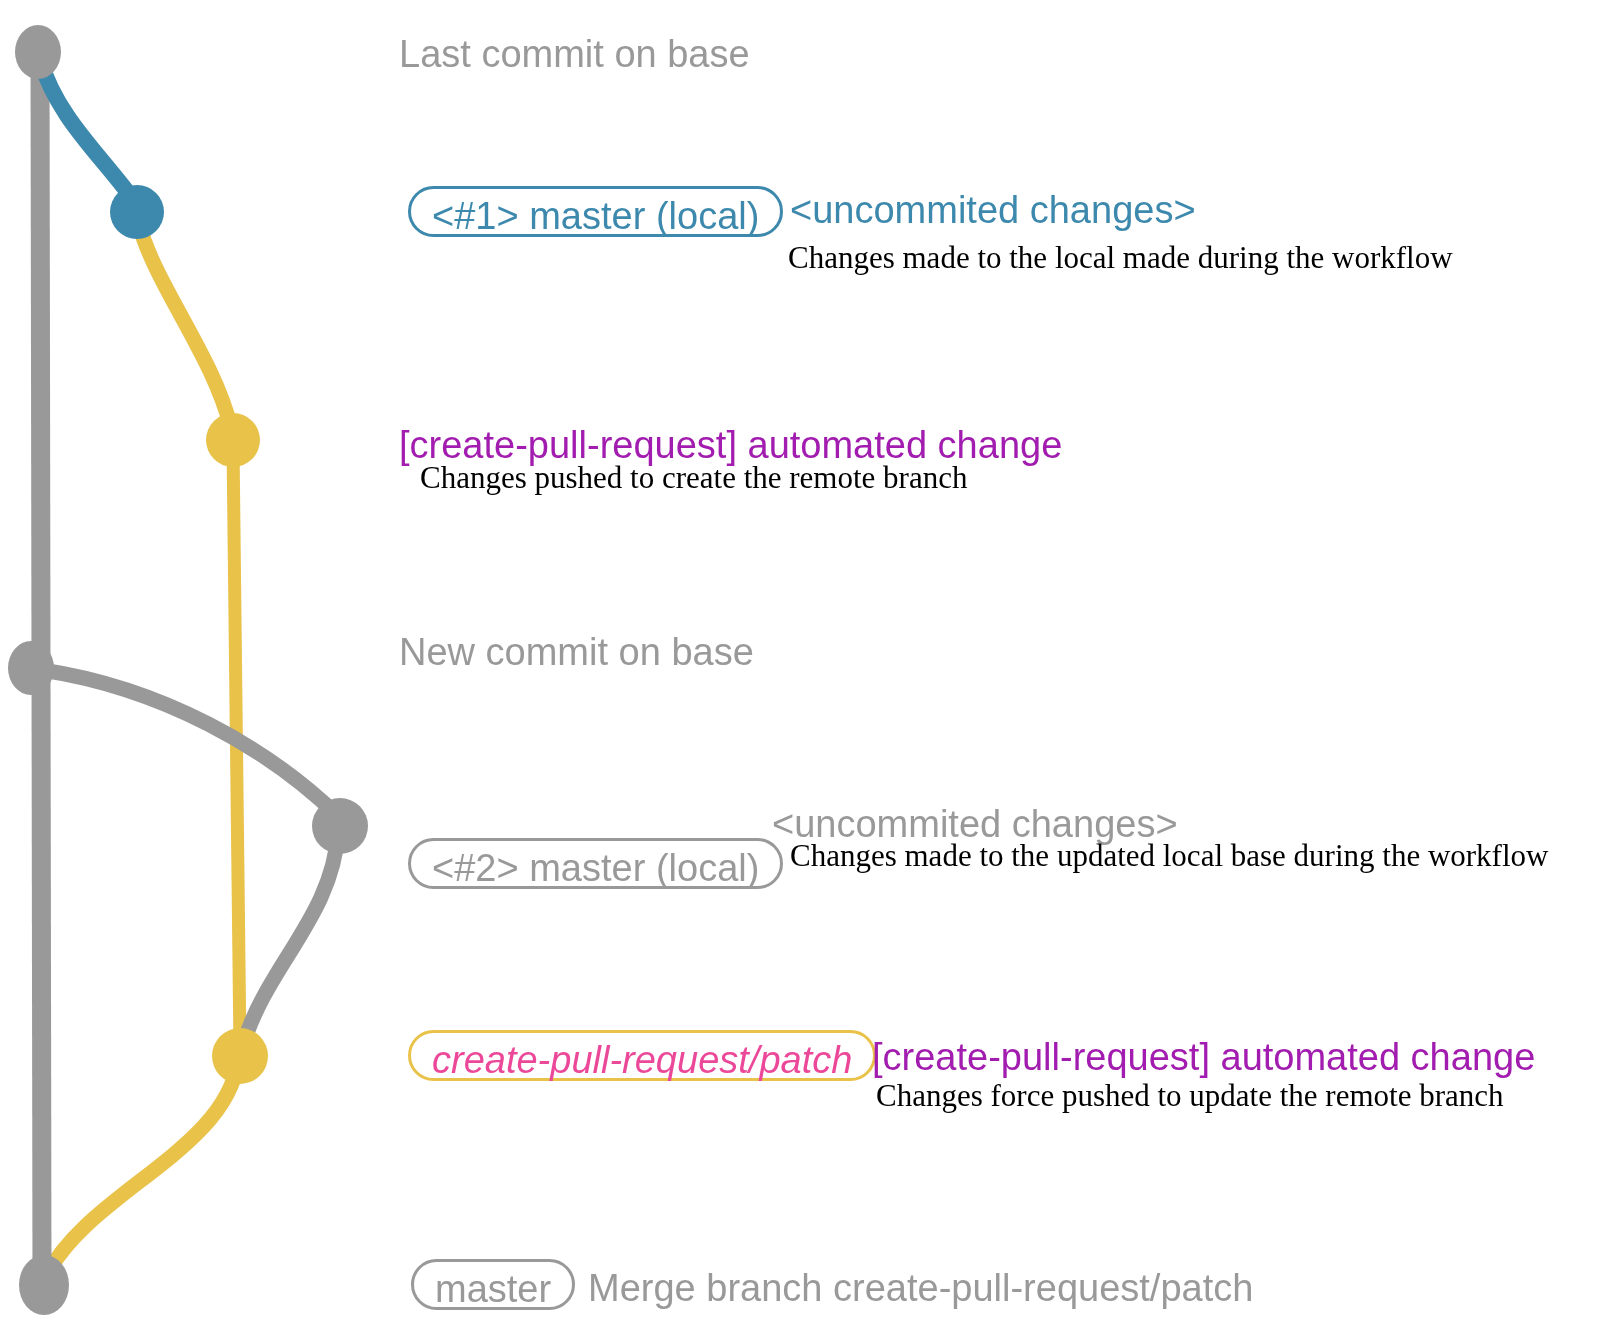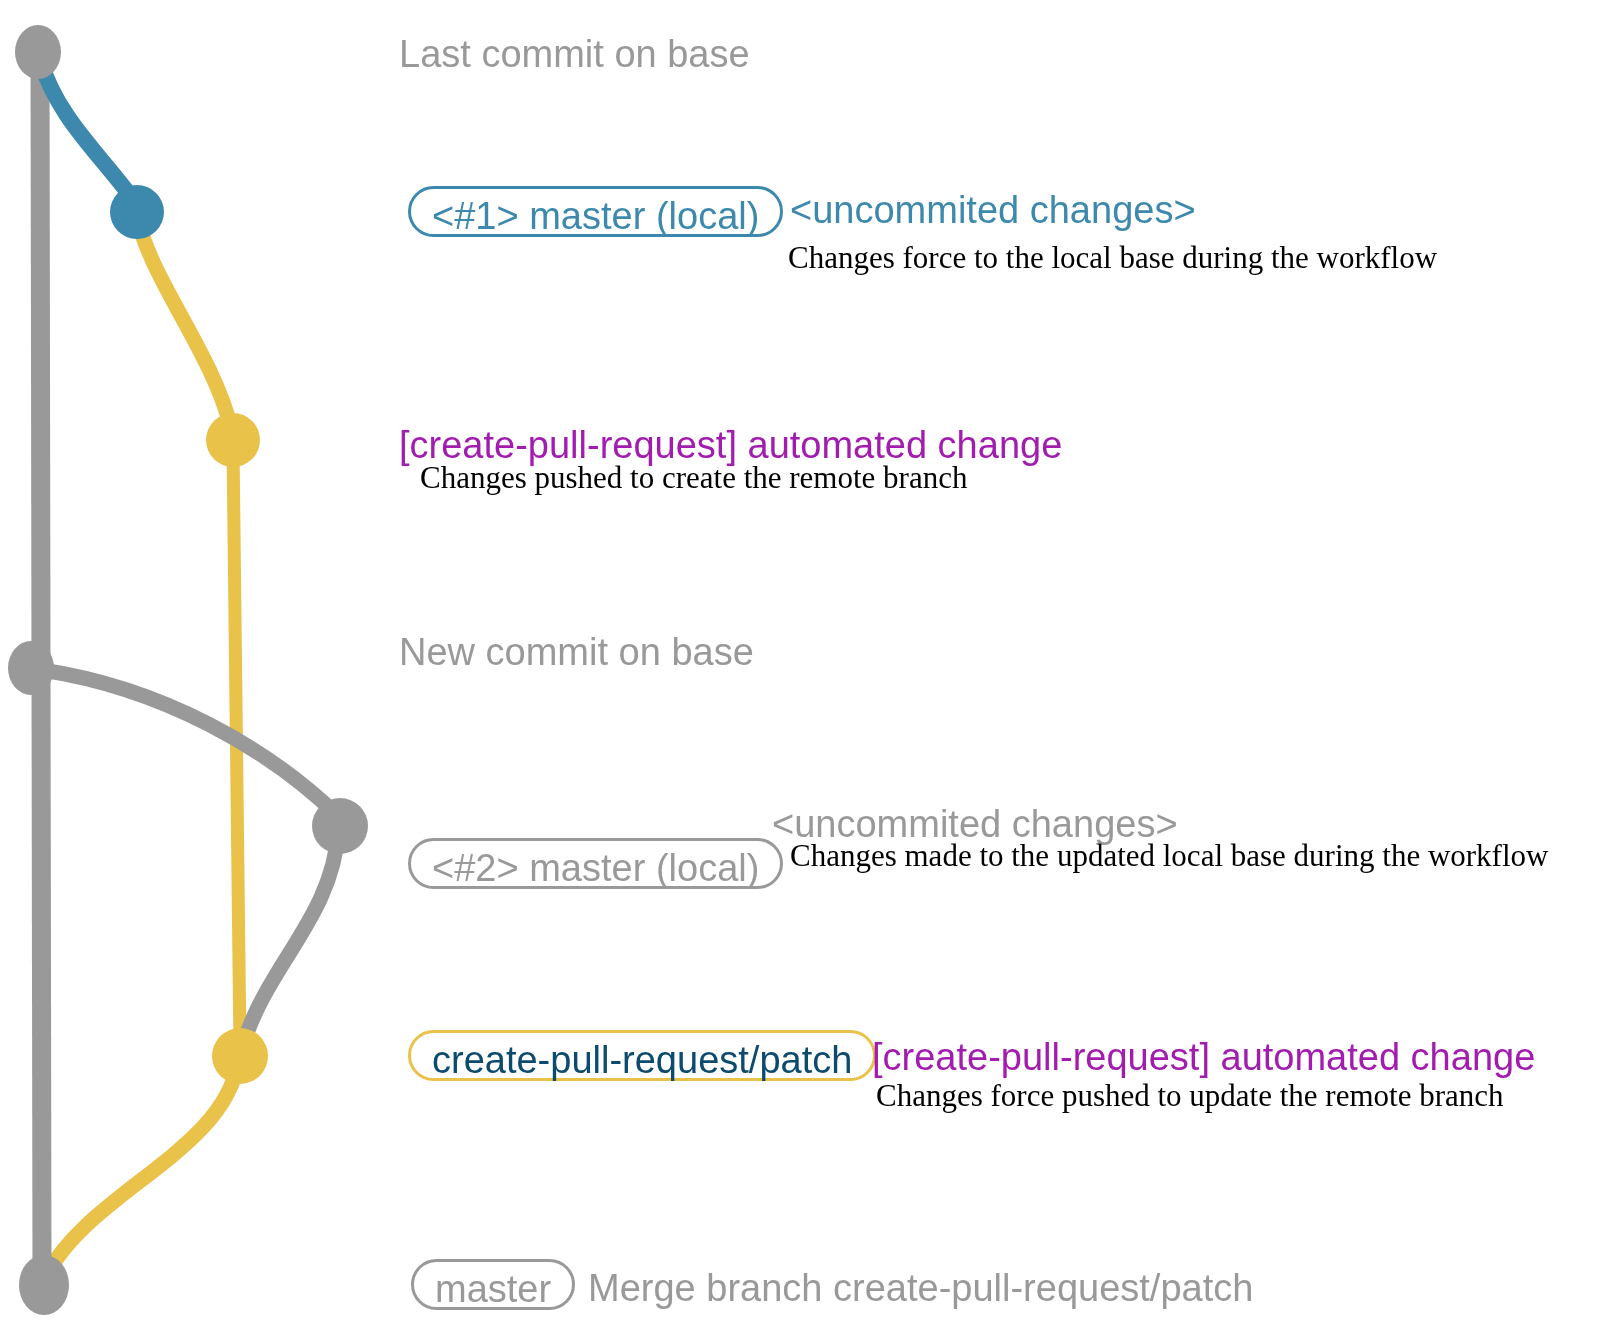--- a/index.html
+++ b/index.html
@@ -44,21 +44,21 @@
     line-height: 54px;
     height: 51px;
     box-sizing: border-box;
     padding: 0 21px;
     border: 3px solid;
     border-radius: 28px;
     background: #ffffff;
   }
   .tag-box.blue   { border-color: #3d89ad; color: #3d89ad; }
   .tag-box.gray   { border-color: #999999; color: #999999; }
-  .tag-box.yellow { border-color: #e9c24a; color: #0c4a6e; }
+  .tag-box.yellow { border-color: #e9c24a; color: #ec4899; font-style: italic; }
 </style>
 </head>
 <body>
 
 <div class="canvas">
 
   <svg class="graph-svg" width="1618" height="1344" viewBox="0 0 1618 1344">
 
     <path d="M 233 445 L 240 1050" stroke="#e9c24a" stroke-width="13" fill="none"></path>
 
@@ -80,21 +80,21 @@
     <ellipse cx="31" cy="668" rx="23" ry="27" fill="#999999"></ellipse>
     <circle cx="340" cy="826" r="28" fill="#999999"></circle>
     <circle cx="240" cy="1056" r="28" fill="#e9c24a"></circle>
     <ellipse cx="44" cy="1285" rx="25" ry="30" fill="#999999"></ellipse>
   </svg>
 
   <div class="label gray-text" style="left:399px; top:32px;">Last commit on base</div>
 
   <div class="tag-box blue" style="left:408px; top:186px;">&lt;#1&gt; master (local)</div>
   <div class="label blue-text" style="left:790px; top:188px;">&lt;uncommited changes&gt;</div>
-  <div class="desc" style="left:788px; top:240px;">Changes force to the local base during the workflow</div>
+  <div class="desc" style="left:788px; top:240px;">Changes made to the local made during the workflow</div>
 
   <div class="label yellow-text" style="left:399px; top:423px;">[create-pull-request] automated change</div>
   <div class="desc" style="left:420px; top:460px;">Changes pushed to create the remote branch</div>
 
   <div class="label gray-text" style="left:399px; top:630px;">New commit on base</div>
 
   <div class="tag-box gray" style="left:408px; top:838px;">&lt;#2&gt; master (local)</div>
   <div class="label gray-text" style="left:772px; top:802px;">&lt;uncommited changes&gt;</div>
   <div class="desc" style="left:790px; top:838px;">Changes made to the updated local base during the workflow</div>
 

